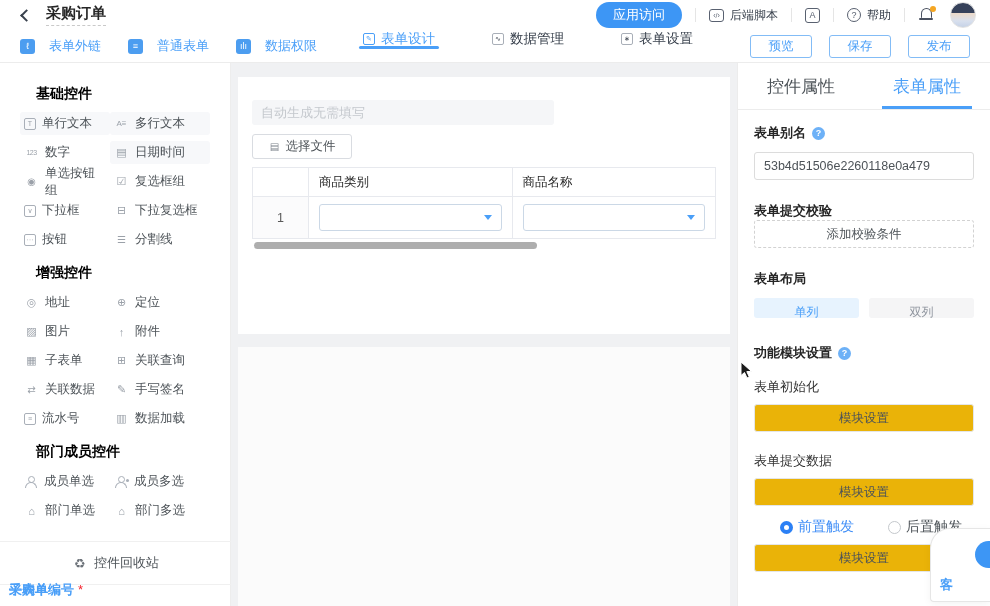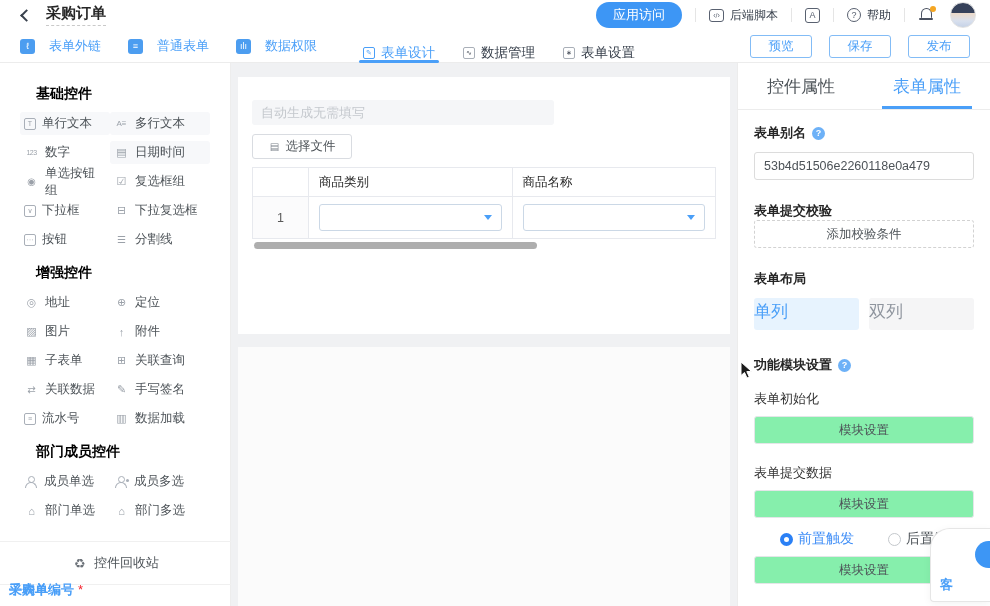--- a/index.html
+++ b/index.html
@@ -26,21 +26,21 @@
   .bell::after{content:"";position:absolute;left:-3px;bottom:-2px;width:14px;height:2px;background:#4a5160;border-radius:1px}
   .bell-dot{position:absolute;right:0;top:0;width:6px;height:6px;border-radius:50%;background:#f5a623}
   .avatar{width:26px;height:26px;border-radius:50%;margin-left:14px;cursor:pointer;background:linear-gradient(180deg,#36415a 0%,#36415a 42%,#ecd9c8 42%,#d8e0ee 75%,#c6d2e6 100%);border:1px solid #e2e2e2}
 
   
   .toolbar{height:33px;display:flex;align-items:center;padding:0 20px;border-bottom:1px solid #ececec;position:relative}
   .tb-links{display:flex;align-items:center;gap:27px}
   .tb-link{display:flex;align-items:center;gap:14px;font-size:13px;color:#4a9ff8;cursor:pointer}
   .tb-ic{display:inline-flex;align-items:center;justify-content:center;width:15px;height:15px;border-radius:3px;background:#4c9df0;color:#fff;font-size:9px}
   .tb-ic::before{content:attr(data-glyph)}
-  .tb-tabs{display:flex;align-items:flex-end;gap:28px;margin-left:46px;height:100%}
+  .tb-tabs{display:flex;align-items:flex-start;gap:57px;margin-left:46px;height:100%}
   .tb-tab{display:flex;align-items:center;gap:6px;font-size:13.5px;color:#38404c;position:relative;cursor:pointer}
   .tb-tab .ic{color:#38404c}
   .tb-tab.active{color:#4a9ff8}
   .tb-tab.active .ic{color:#4a9ff8;border-color:#4a9ff8}
   .tb-tab.active::after{content:"";position:absolute;left:-4px;right:-4px;bottom:-1px;height:3px;background:#4a9ff8;border-radius:2px}
   .tb-actions{margin-left:auto;display:flex;gap:17px}
   .obtn{width:62px;height:23px;border:1px solid #83bcf6;border-radius:3px;background:#fff;color:#4a9ff8;font-size:12.5px;display:flex;align-items:center;justify-content:center;cursor:pointer}
 
   
   .ic{display:inline-flex;align-items:center;justify-content:center;width:15px;height:15px;font-size:11px;color:#9ba1a9;flex:none}
@@ -91,25 +91,25 @@
   .p-tab{flex:1;display:flex;align-items:center;justify-content:center;font-size:17px;color:#4d5358;position:relative;cursor:pointer}
   .p-tab.active{color:#4a9ff8}
   .p-tab.active::after{content:"";position:absolute;left:14%;right:14%;bottom:0;height:3px;background:#4a9ff8}
   .p-body{padding:14px 16px 0;overflow:hidden;flex:1}
   .p-label{display:flex;align-items:center;gap:6px;font-size:13px;font-weight:700;color:#262626}
   .q-icon{display:inline-flex;align-items:center;justify-content:center;width:13px;height:13px;border-radius:50%;background:#6db1f7;color:#fff;font-size:9px;cursor:pointer}
   .alias-input{margin-top:10px;height:28px;border:1px solid #dcdcdc;border-radius:3px;font-size:12.5px;color:#4d5358;line-height:26px;padding:0 9px;background:#fff}
   .add-btn{margin-top:0;height:28px;border:1px dashed #d2d2d2;border-radius:3px;font-size:12.5px;color:#4d5358;line-height:26px;text-align:center;cursor:pointer;background:#fff}
   .mt22{margin-top:22px}
   .seg{margin-top:10px;display:flex;gap:10px}
-  .seg-btn{flex:1;height:32px;border-radius:3px;font-size:17px;line-height:28px;text-align:left;cursor:pointer}
+  .seg-btn{flex:1;height:20px;border-radius:3px;font-size:12px;line-height:28px;text-align:center;cursor:pointer}
   .seg-btn.on{background:#e7f3fe;color:#4a9ff8}
   .seg-btn.off{background:#f5f5f6;color:#8f959e}
   .grp-label{margin-top:20px;font-size:13px;color:#333}
-  .mod-btn{margin-top:8px;height:28px;background:#86efac;border:1px solid #e4e6e8;border-radius:3px;font-size:12.5px;color:#4d5358;line-height:26px;text-align:center;cursor:pointer}
+  .mod-btn{margin-top:8px;height:28px;background:#eab308;border:1px solid #e4e6e8;border-radius:3px;font-size:12.5px;color:#4d5358;line-height:26px;text-align:center;cursor:pointer}
   .radio-row{margin-top:12px;display:flex;gap:34px;padding-left:26px}
   .radio{display:flex;align-items:center;gap:5px;font-size:14px;cursor:pointer}
   .rdot{width:13px;height:13px;border-radius:50%;background:#fff;flex:none}
   .radio.on .rdot{border:4px solid #2b80f5}
   .radio.on{color:#3f8ef7}
   .radio.off .rdot{border:1px solid #c4c8cc}
   .radio.off{color:#4d5358}
 
   
   .cursor{position:absolute;left:740px;top:361px;pointer-events:none}

